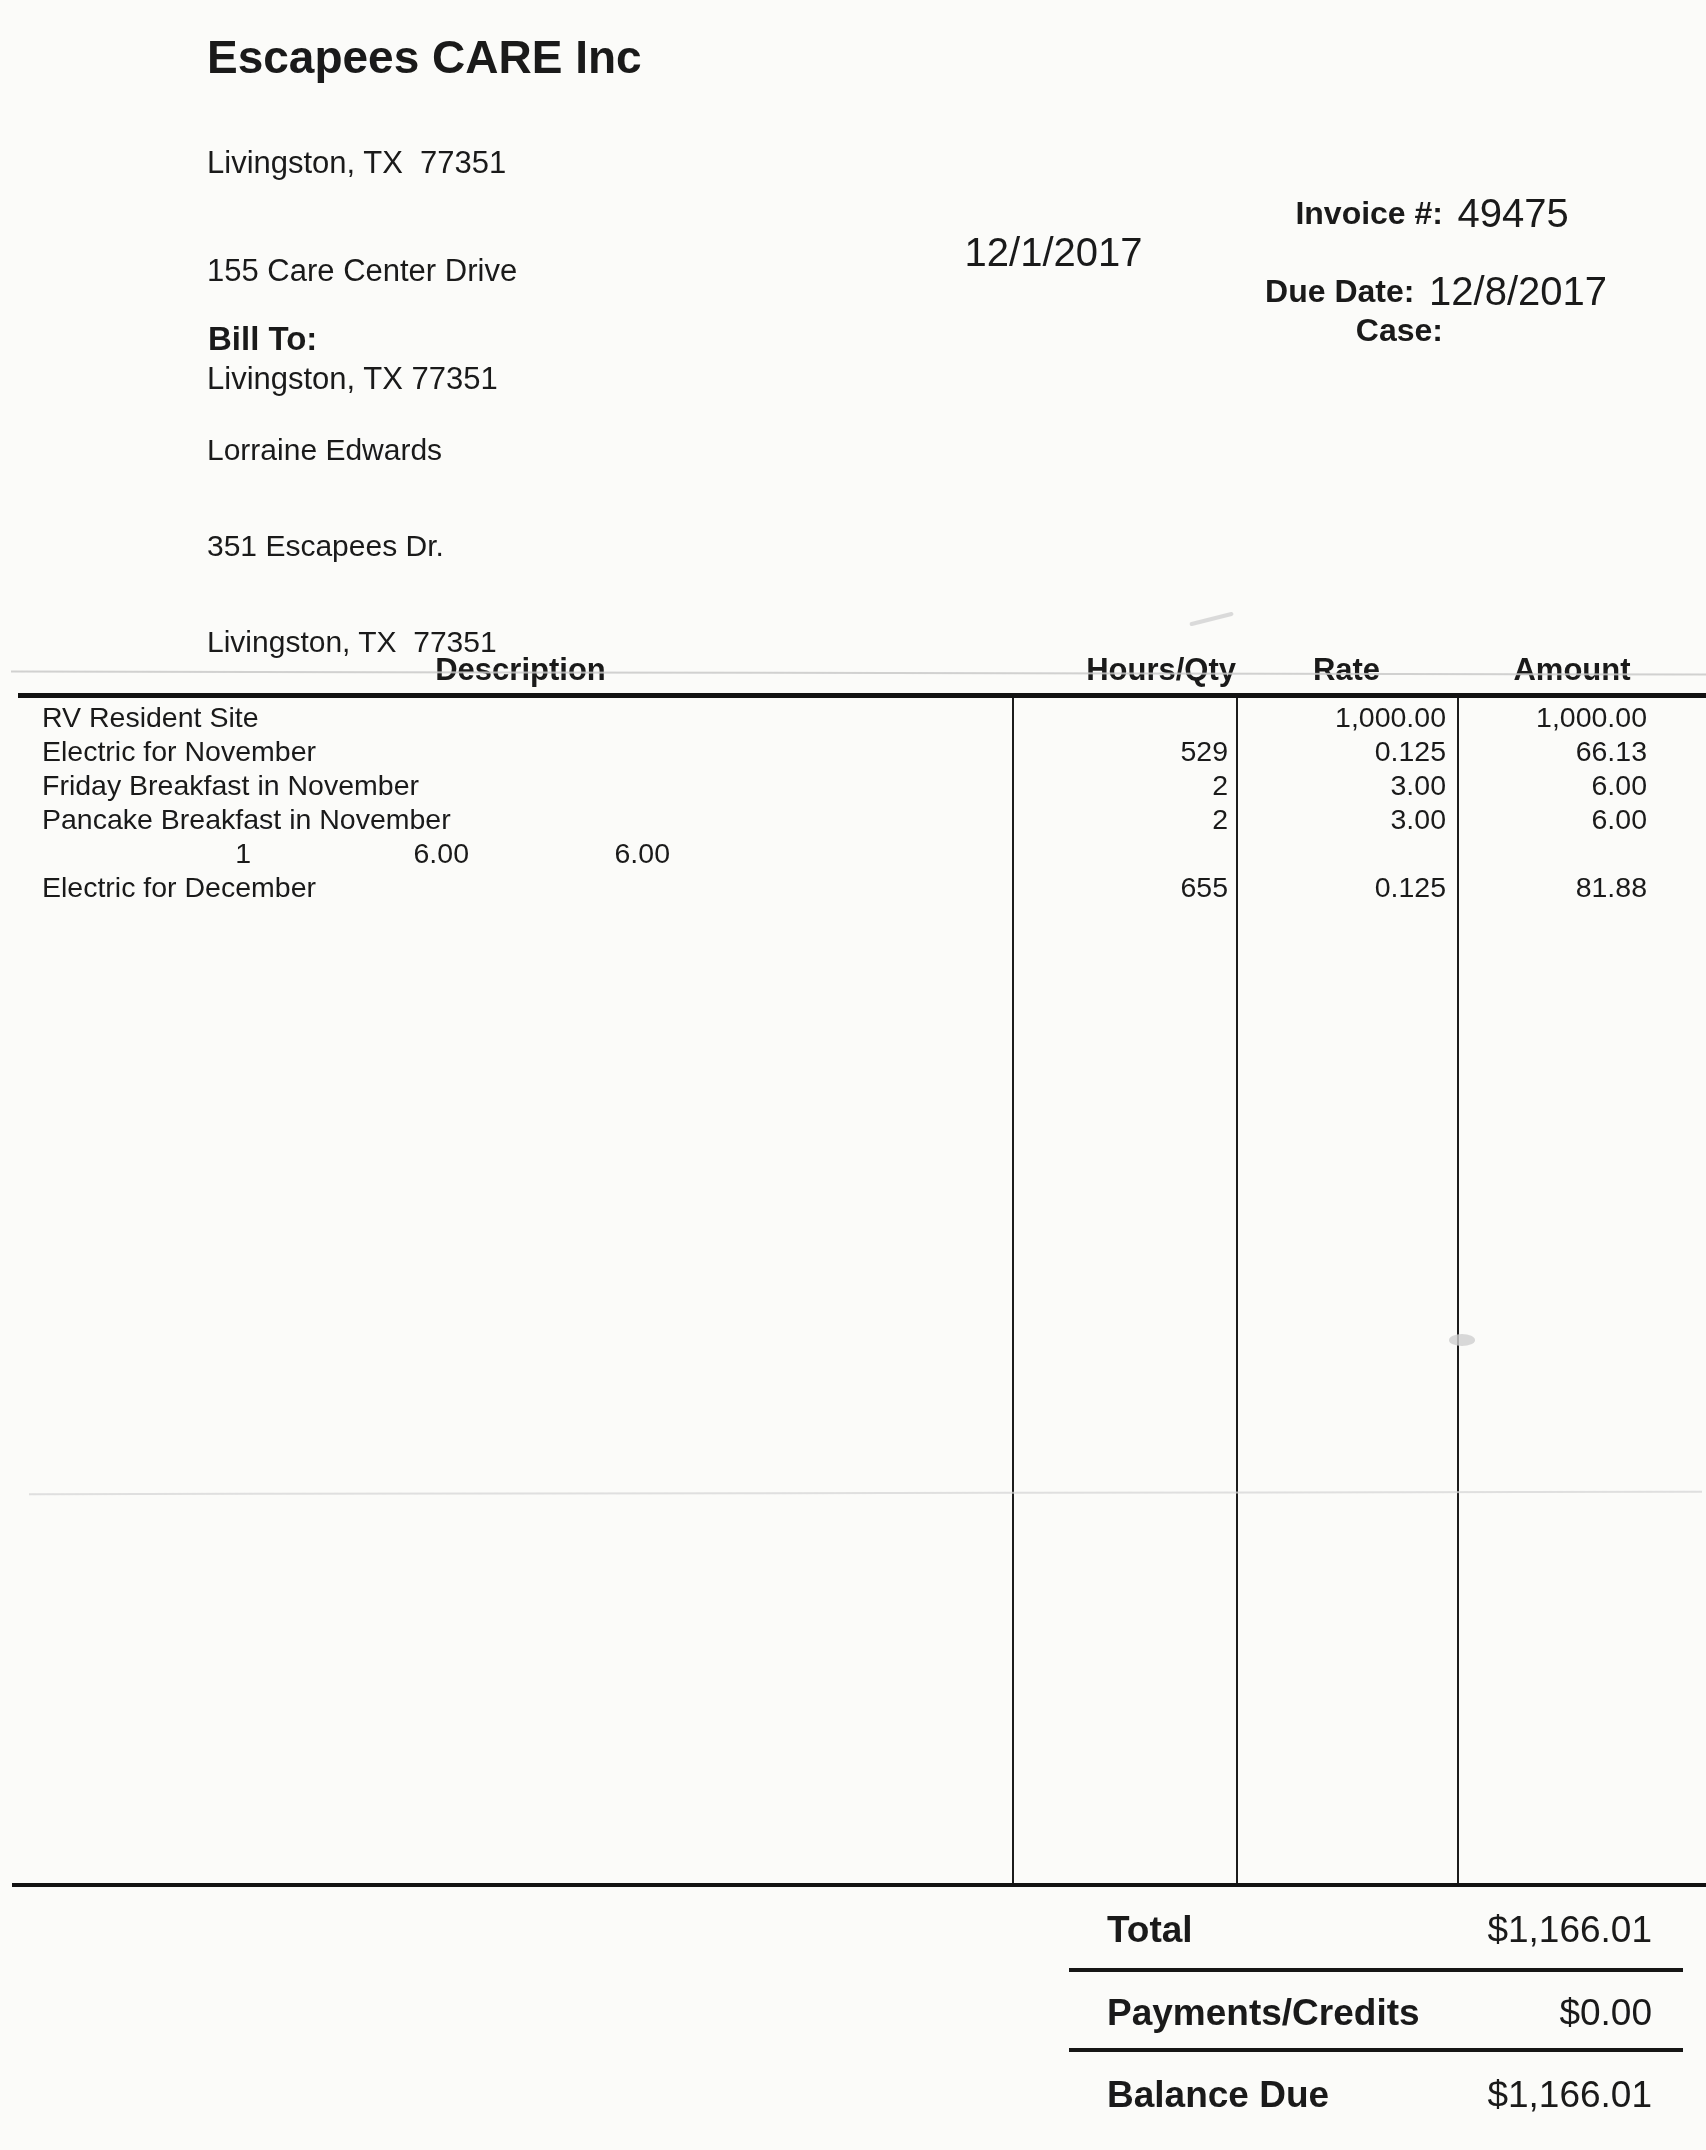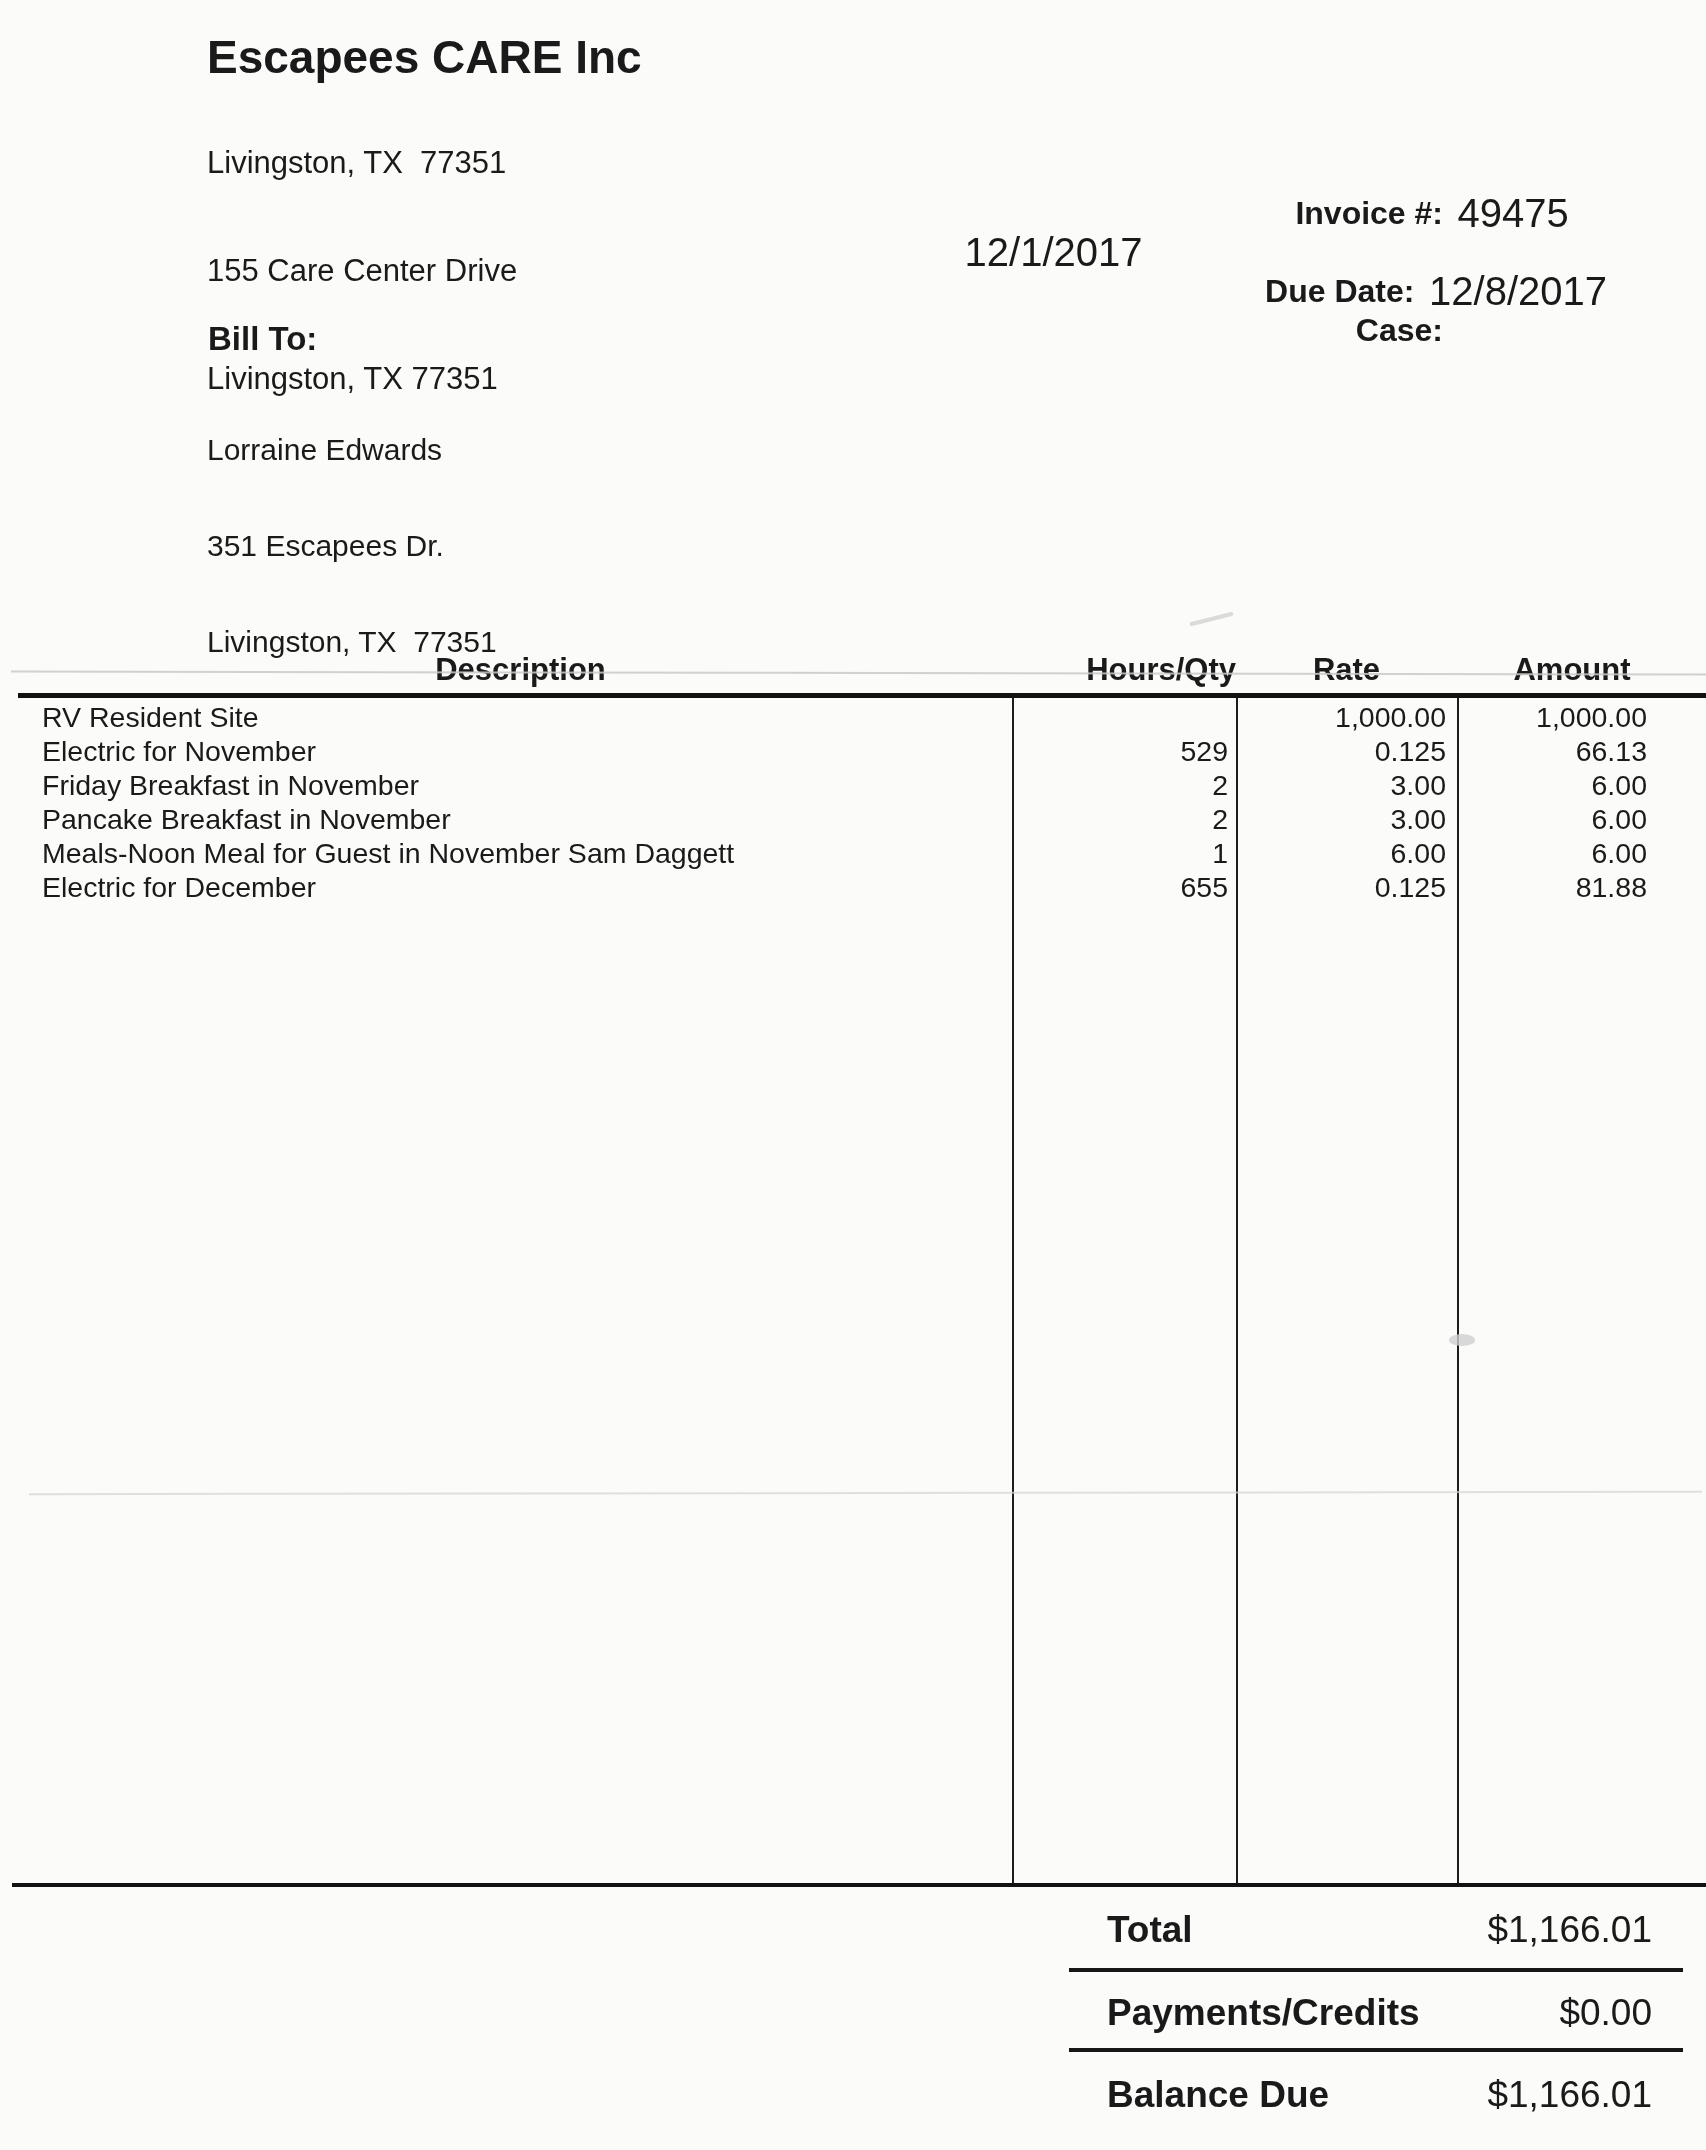--- a/index.html
+++ b/index.html
@@ -295,21 +295,20 @@
       <span class="c-rate">3.00</span>
       <span class="c-amt">6.00</span>
     </div>
     <div class="item-row">
       <span class="c-desc">Pancake Breakfast in November</span>
       <span class="c-qty">2</span>
       <span class="c-rate">3.00</span>
       <span class="c-amt">6.00</span>
     </div>
     <div class="item-row">
-      <span class="c-desc">Meals-Noon Meal for Guest in November Sam Daggett</span>
       <span class="c-qty">1</span>
       <span class="c-rate">6.00</span>
       <span class="c-amt">6.00</span>
     </div>
     <div class="item-row">
       <span class="c-desc">Electric for December</span>
       <span class="c-qty">655</span>
       <span class="c-rate">0.125</span>
       <span class="c-amt">81.88</span>
     </div>

